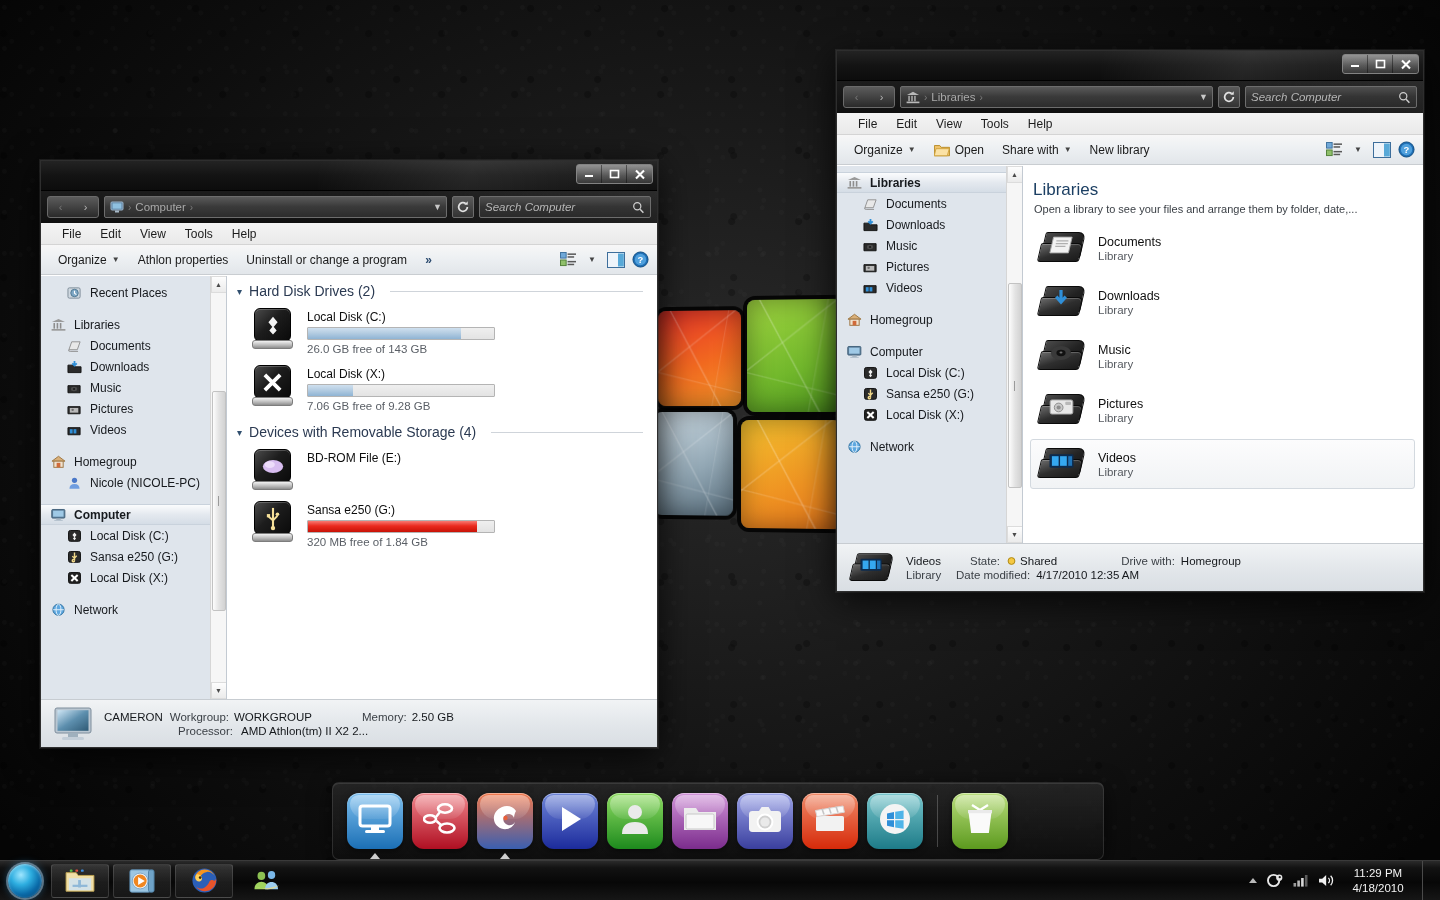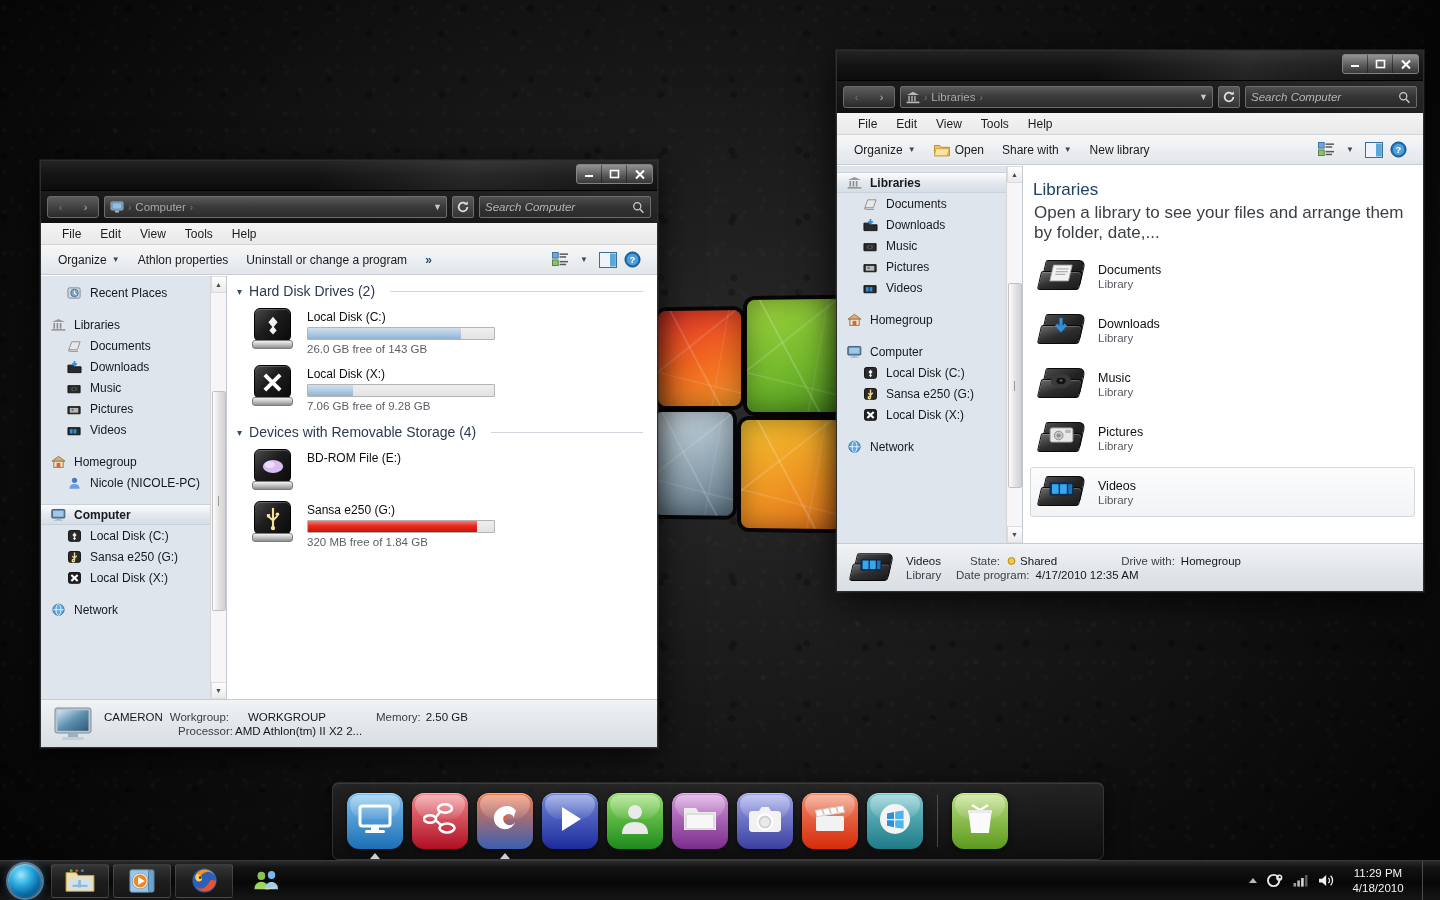--- a/index.html
+++ b/index.html
@@ -143,21 +143,21 @@
     height: 22px; flex: 0 0 22px; display: flex; align-items: center; gap: 3px;
     padding-left: 13px;
     background: linear-gradient(180deg, #f4f4f4, #e9e9e9);
     border-bottom: 1px solid #d4d4d4;
   }
   .menubar span { padding: 1px 8px; font-size: 12px; color: #1c1c1c; }
 
   
   .cmdbar {
     height: 30px; flex: 0 0 30px; display: flex; align-items: center; gap: 2px;
-    padding: 0 14px 0 9px;
+    padding: 0 6px 0 9px;
     background: linear-gradient(180deg, #f7f7f7 0%, #eceff2 50%, #e2e6ea 100%);
     border-bottom: 1px solid #c9cdd1;
   }
   .cmditem {
     display: flex; align-items: center; gap: 5px; padding: 3px 8px;
     font-size: 12px; color: #1a1a1a; border-radius: 2px; white-space: nowrap;
   }
   .caret-dn { font-size: 8px; color: #444; }
   .cmdspacer { margin-left: auto; }
   .cmdicon { width: 22px; height: 22px; display: flex; align-items: center; justify-content: center; }
@@ -253,21 +253,21 @@
   }
   .dicon .glyph {
     position: absolute; left: 3px; top: 0; width: 37px; height: 34px;
     display: flex; align-items: center; justify-content: center;
     color: #fff; font-size: 17px; font-weight: bold;
   }
 
   
   .libhdr { padding: 14px 0 4px 10px; }
   .libtitle { font-size: 17px; color: #1c3f63; font-weight: normal; }
-  .libsub { font-size: 17px; color: #3a3f45; padding: 3px 0 0 1px; }
+  .libsub { font-size: 11px; color: #3a3f45; padding: 3px 0 0 1px; }
   .librow {
     display: flex; align-items: center; gap: 13px;
     margin: 4px 8px 0 7px; padding: 6px 8px; border-radius: 3px; border: 1px solid transparent;
   }
   .librow.selected {
     background: linear-gradient(180deg,#fcfcfd,#f1f3f5);
     border: 1px solid #d3d9df;
   }
   .libname { font-size: 12.5px; color: #0f0f0f; }
   .libtype { font-size: 11.5px; color: #55595f; margin-top: 1px; }
@@ -724,27 +724,27 @@
             <stop offset="0.5" stop-color="#5d8fae"></stop>
             <stop offset="1" stop-color="#2f5a75"></stop>
       </linearGradient>
         </defs>
       <rect x="15" y="26" width="10" height="4" fill="#9fb0bd"></rect>
       <rect x="9" y="30" width="22" height="3" rx="1.5" fill="#c3ced8"></rect>
     </svg>
     <div class="status-lines">
       <div class="status-row">
         <span class="status-val" style="margin-right:7px">CAMERON</span>
-        <span class="status-lbl" style="margin-right:19px">Workgroup:</span>
+        <span class="status-lbl" style="margin-right:5px">Workgroup:</span>
         <span class="status-val">WORKGROUP</span>
         <span class="status-lbl" style="margin-left:50px;margin-right:5px">Memory:</span>
         <span class="status-val">2.50 GB</span>
       </div>
       <div class="status-row" style="padding-left:74px">
-        <span class="status-lbl" style="margin-right:2px">Processor:</span>
+        <span class="status-lbl" style="margin-right:8px">Processor:</span>
         <span class="status-val">AMD Athlon(tm) II X2 2...</span>
       </div>
     </div>
   </div>
 </div>
 
 <div class="win" id="win-libraries" style="left:836px; top:50px; width:588px; height:542px;">
 
   <div class="titlebar">
     <div class="winbtns">
@@ -1104,21 +1104,21 @@
         <span class="status-lbl" style="margin-right:7px">State:</span>
         <svg width="9" height="9" style="margin-right:4px">
           <circle cx="4.5" cy="5" r="3.4" fill="#f5c842" stroke="#b08a14"></circle>
         </svg>
         <span class="status-val">Shared</span>
         <span class="status-lbl" style="margin-left:64px;margin-right:6px">Drive with:</span>
         <span class="status-val">Homegroup</span>
       </div>
       <div class="status-row">
         <span class="status-lbl" style="min-width:50px">Library</span>
-        <span class="status-lbl" style="margin-right:6px">Date program:</span>
+        <span class="status-lbl" style="margin-right:6px">Date modified:</span>
         <span class="status-val">4/17/2010 12:35 AM</span>
       </div>
     </div>
   </div>
 </div>
 
 <div id="dock">
   <div id="dock-items" style="display:flex;align-items:center;gap:9px;">
       <div class="dockicon" style="background: linear-gradient(rgb(126, 192, 239), rgb(27, 111, 181));">
         <span><svg width="34" height="30" viewBox="0 0 34 30">

